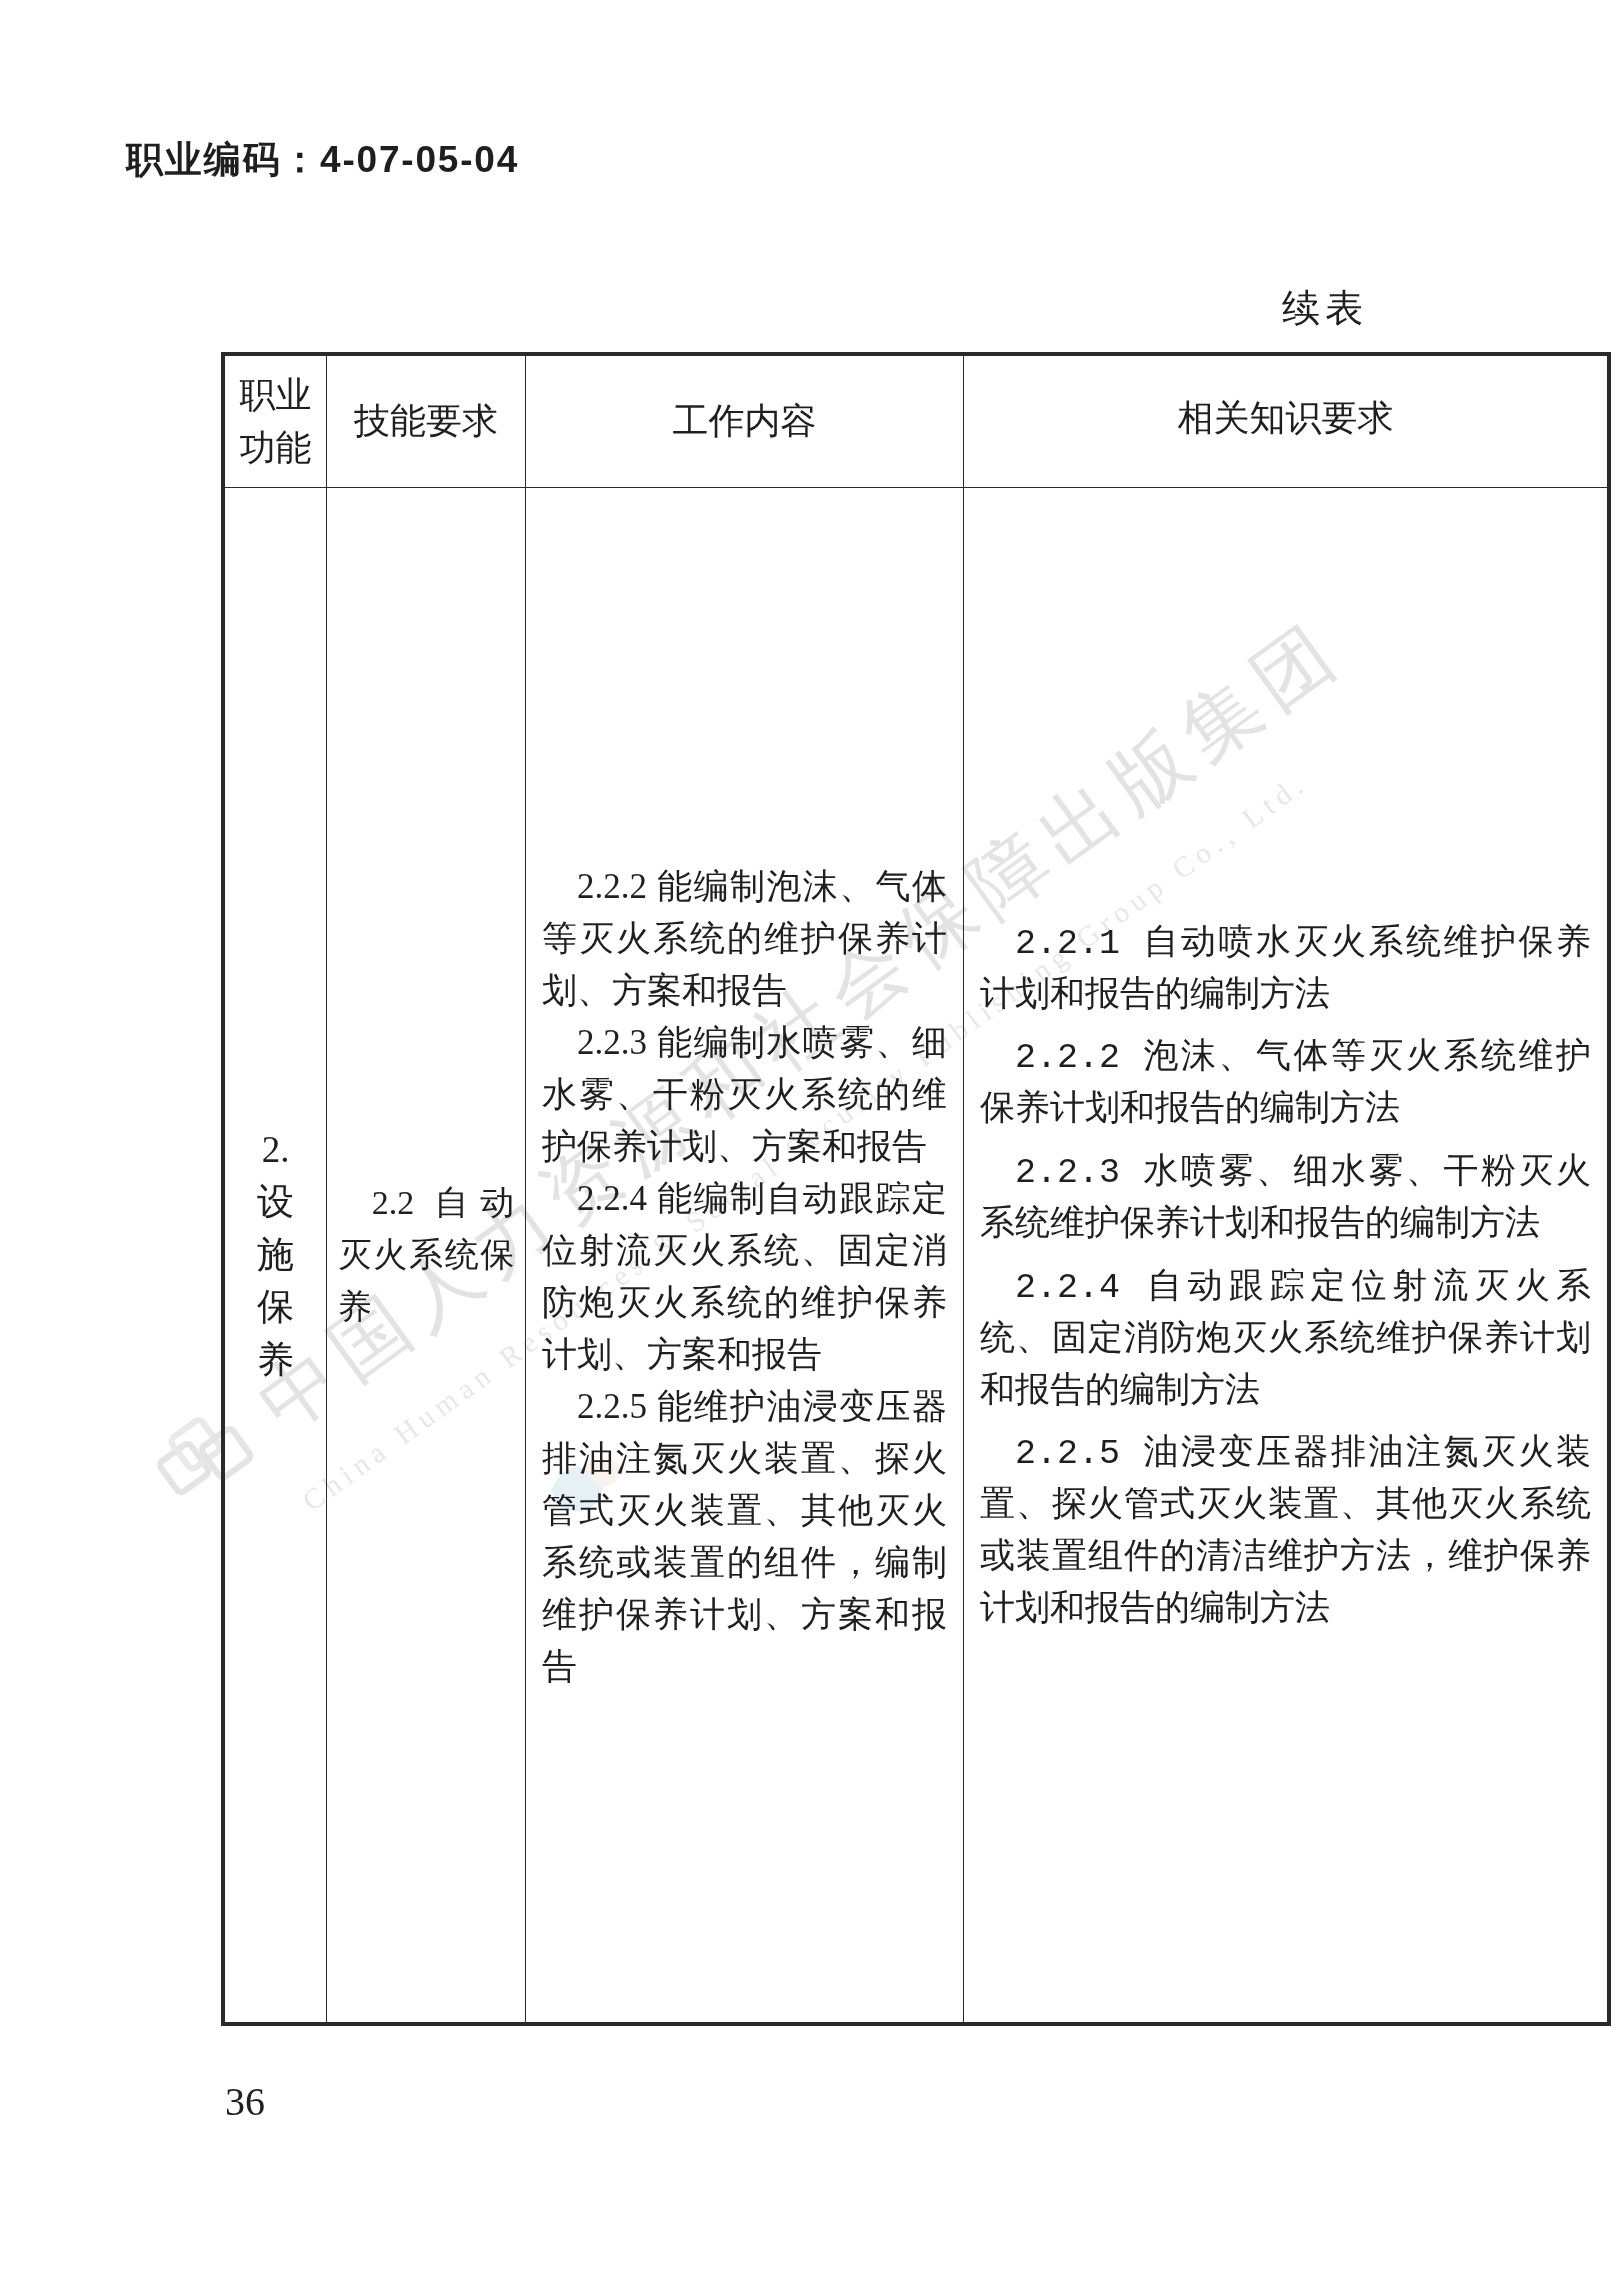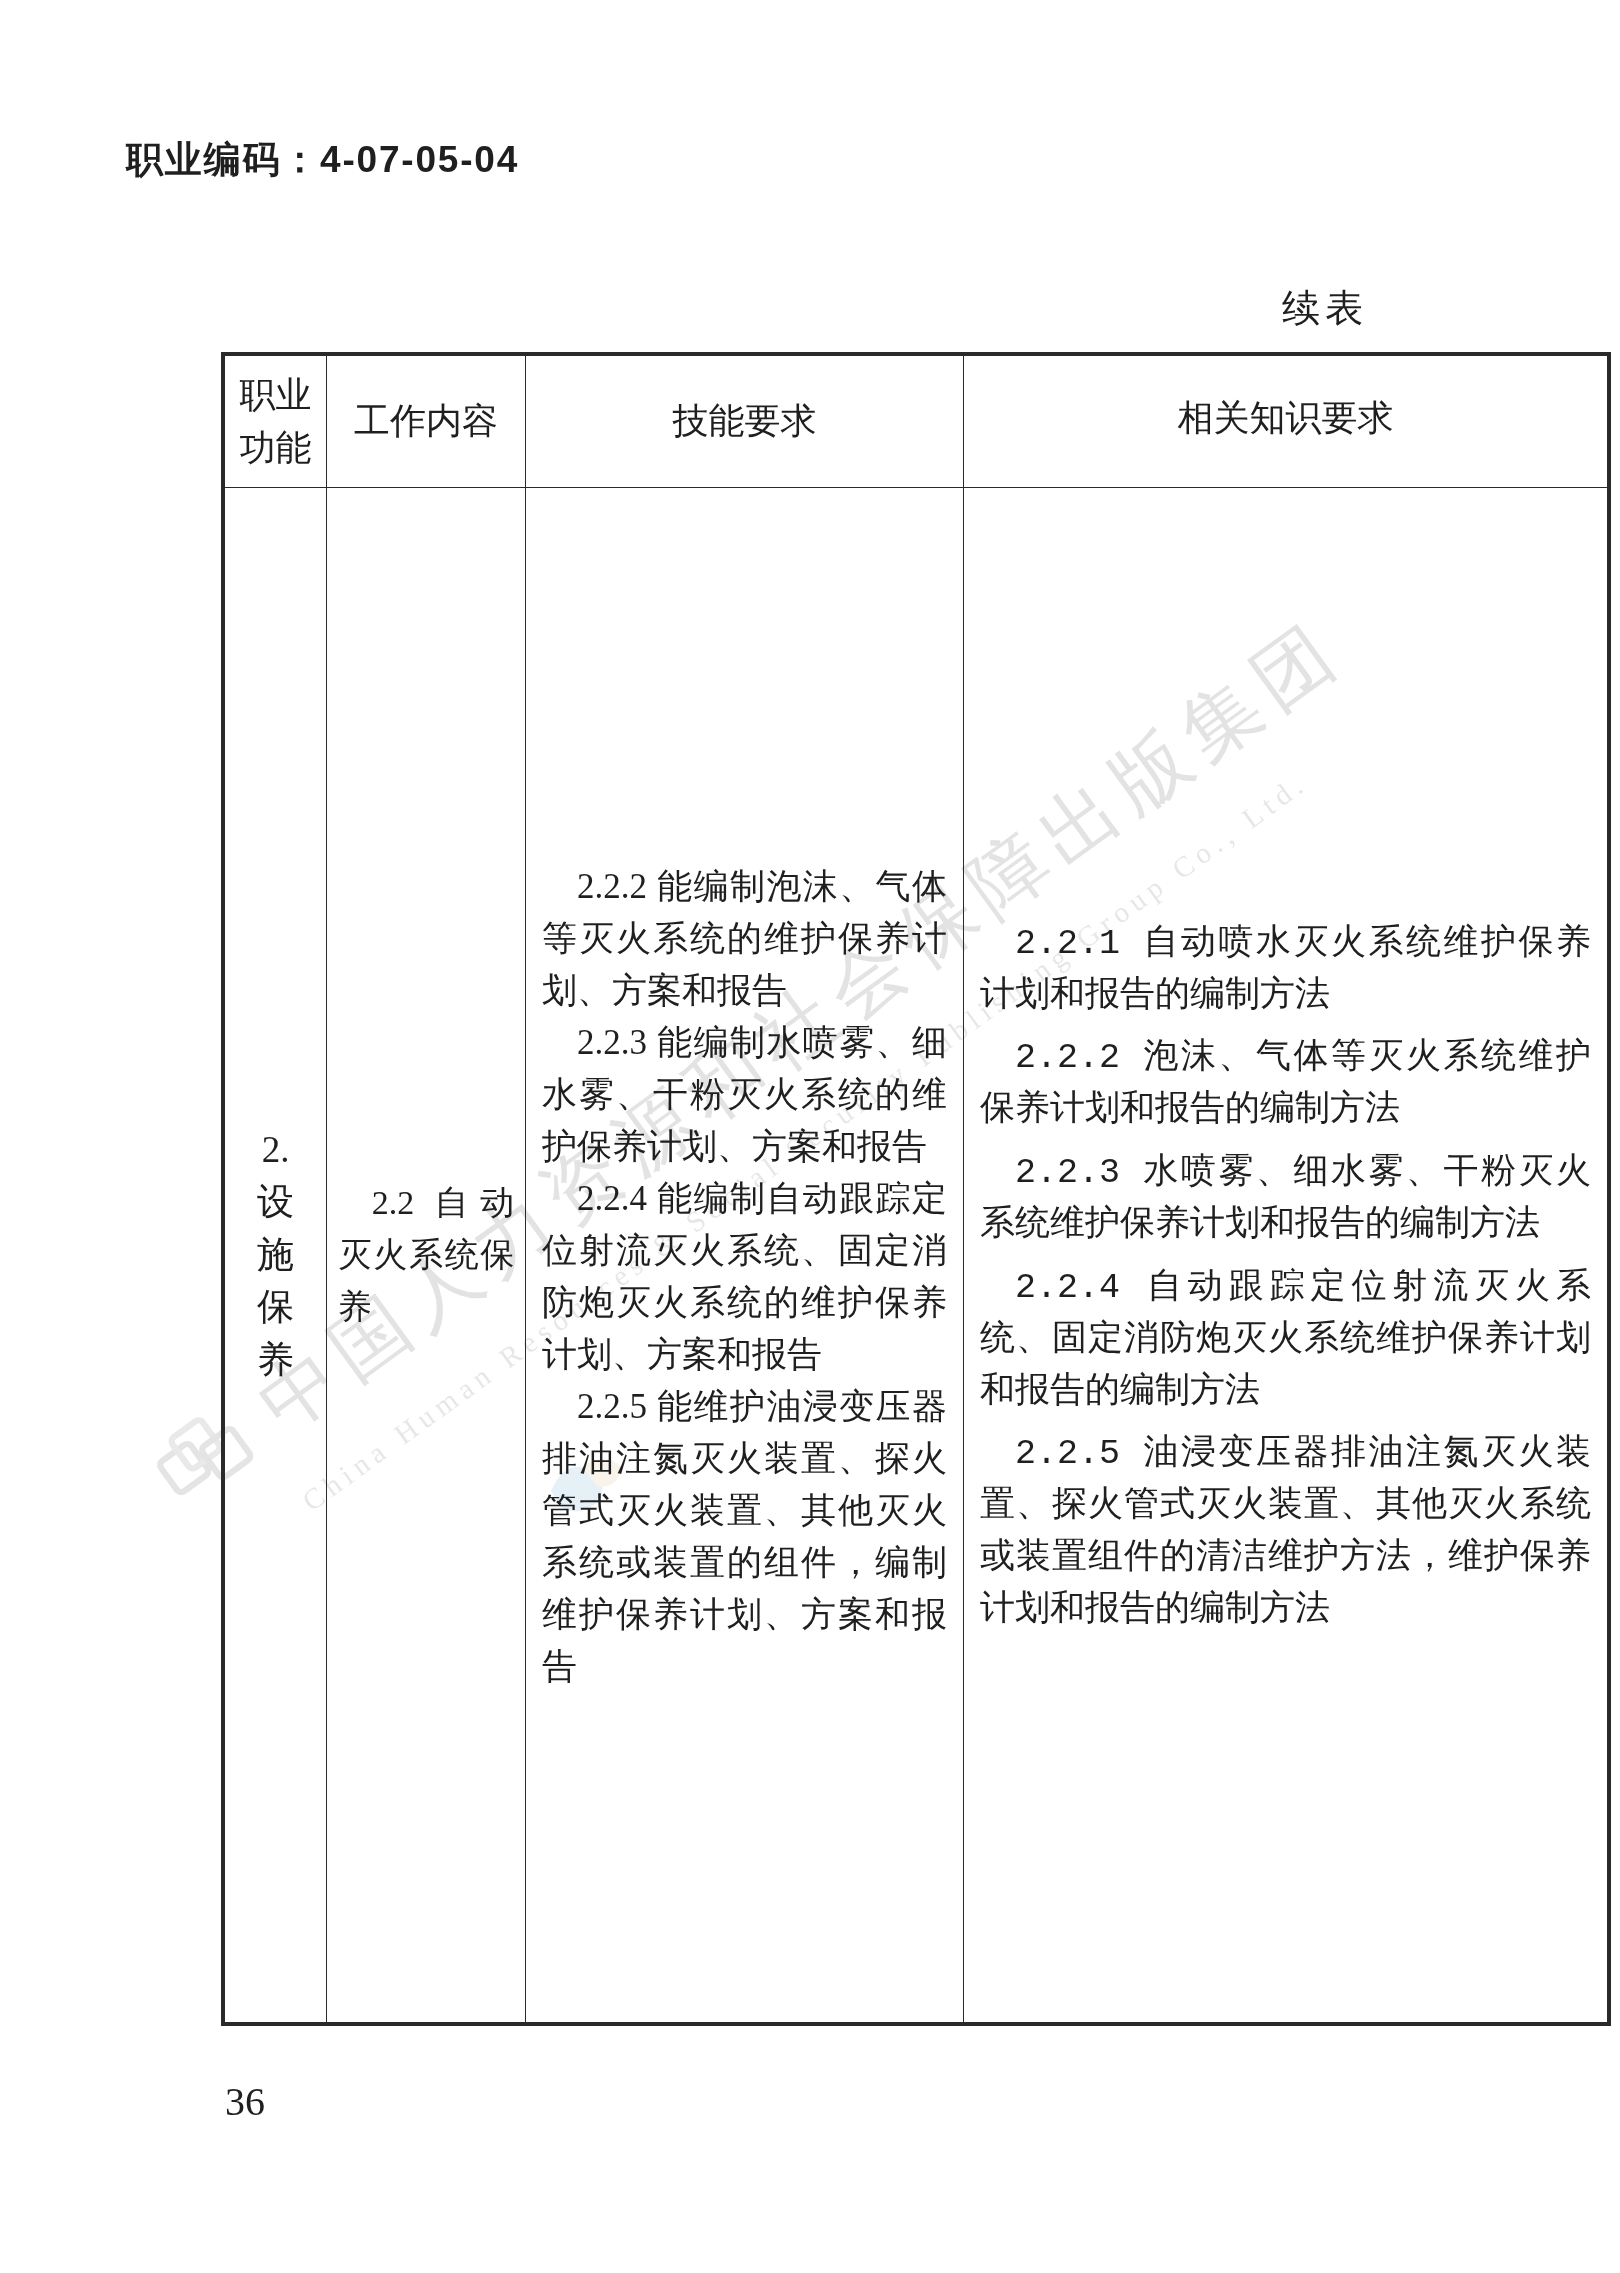--- a/index.html
+++ b/index.html
@@ -120,22 +120,22 @@
     <path d="M55 28 Q80 10 100 28 Q96 52 72 50 Z" fill="#f3e8d8"></path>
   </svg>
 
   <div class="code">职业编码：4-07-05-04</div>
 
   <div class="xubiao">续表</div>
 
   <div class="stdtable">
 
     <div class="cell head">职业功能</div>
+    <div class="cell head">技能要求</div>
     <div class="cell head">工作内容</div>
-    <div class="cell head">技能要求</div>
     <div class="cell head last">相关知识要求</div>
 
     <div class="cell body fn-cell">
       <span>2.</span>
       <span>设</span>
       <span>施</span>
       <span>保</span>
       <span>养</span>
     </div>
 

